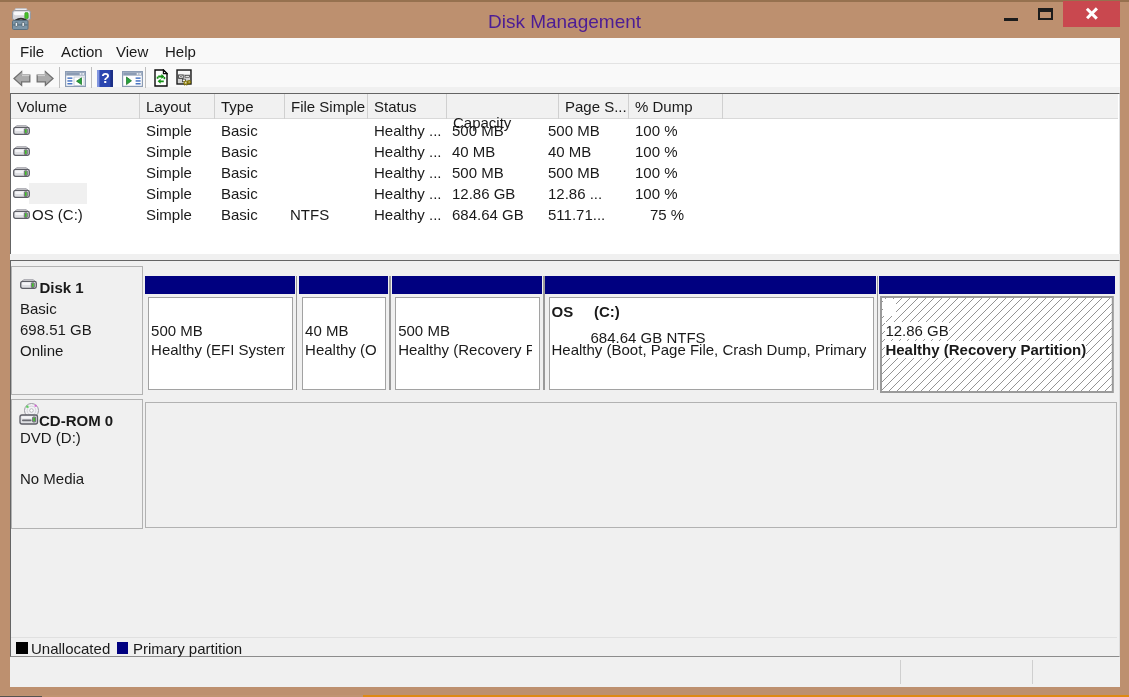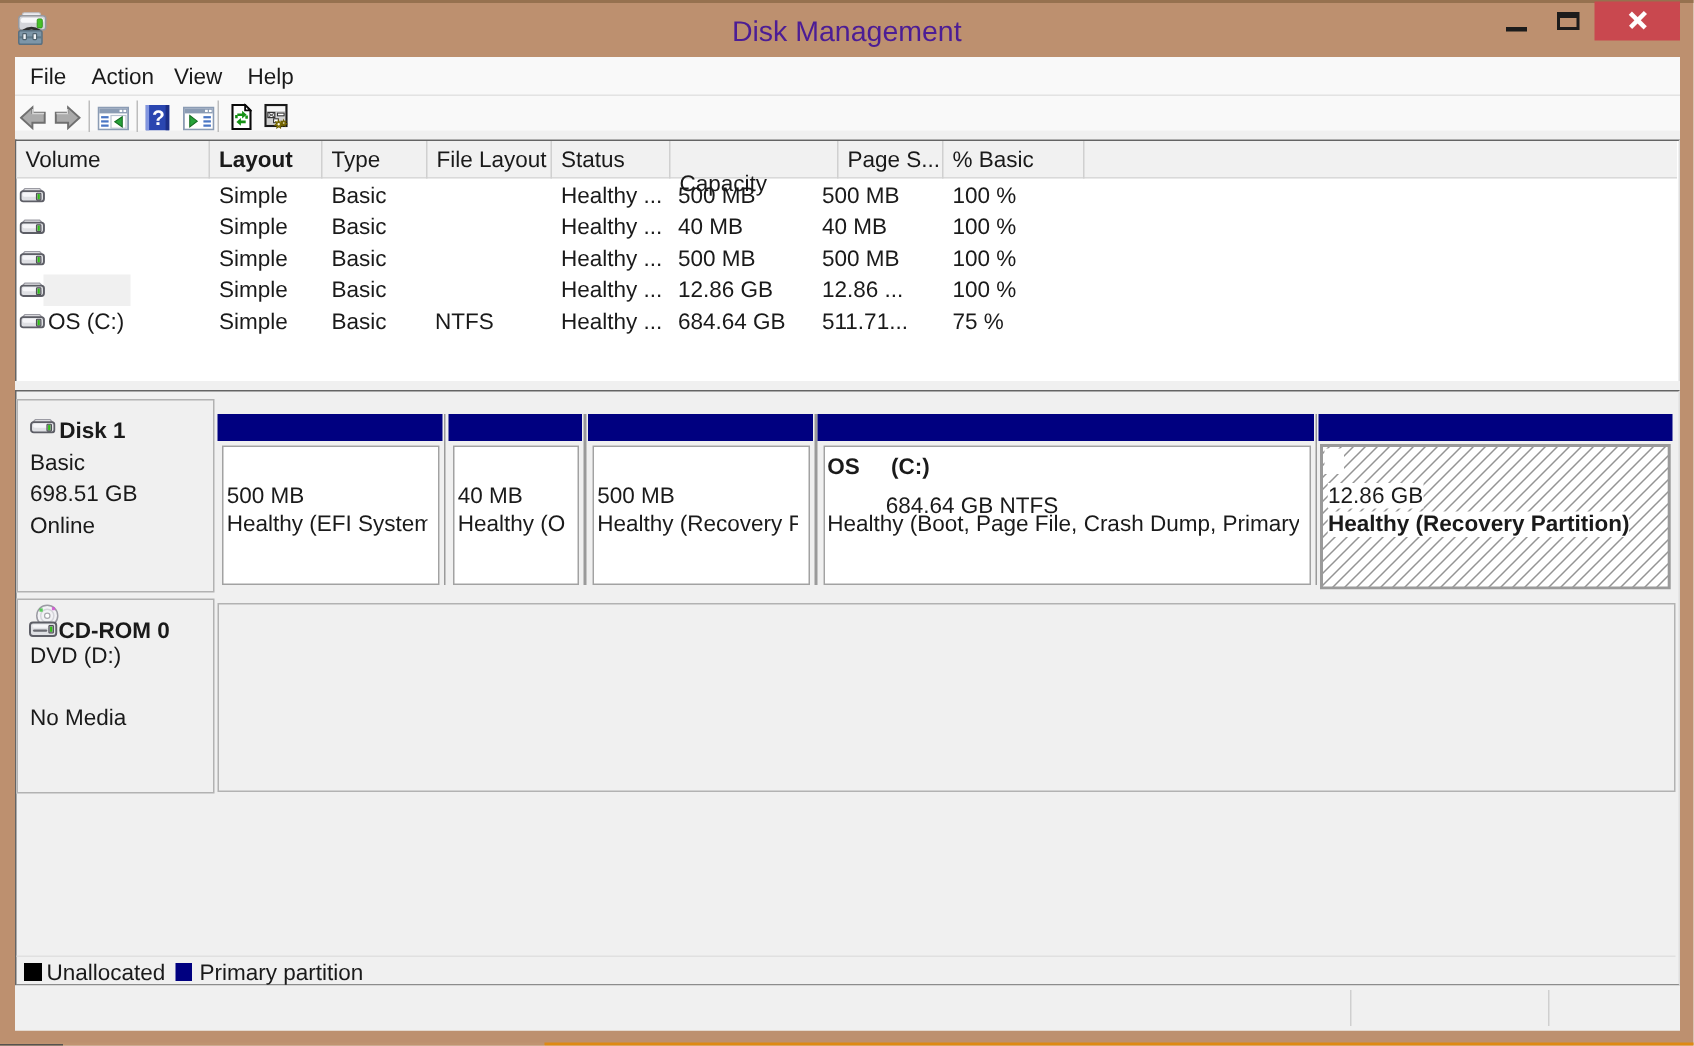--- a/index.html
+++ b/index.html
@@ -119,27 +119,27 @@
       <div class="a" style="left:139px;top:94px;width:1px;height:25px;background:#d0d0d0;"></div>
       <div class="a" style="left:214px;top:94px;width:1px;height:25px;background:#d0d0d0;"></div>
       <div class="a" style="left:284px;top:94px;width:1px;height:25px;background:#d0d0d0;"></div>
       <div class="a" style="left:367px;top:94px;width:1px;height:25px;background:#d0d0d0;"></div>
       <div class="a" style="left:446px;top:94px;width:1px;height:25px;background:#d0d0d0;"></div>
       <div class="a" style="left:558px;top:94px;width:1px;height:25px;background:#d0d0d0;"></div>
       <div class="a" style="left:628px;top:94px;width:1px;height:25px;background:#d0d0d0;"></div>
       <div class="a" style="left:722px;top:94px;width:1px;height:25px;background:#d0d0d0;"></div>
     </div>
   <div class="a t15" style="left:17px;top:96px;">Volume</div>
-  <div class="a t15" style="left:146px;top:96px;font-weight:bold;">Layout</div>
+  <div class="a t15" style="left:146px;top:96px;">Layout</div>
   <div class="a t15" style="left:221px;top:96px;">Type</div>
-  <div class="a t15" style="left:291px;top:96px;">File Layout</div>
+  <div class="a t15" style="left:291px;top:96px;">File Simple</div>
   <div class="a t15" style="left:374px;top:96px;">Status</div>
   <div class="a t15" style="left:453px;top:112px;">Capacity</div>
   <div class="a t15" style="left:565px;top:96px;">Page S...</div>
-  <div class="a t15" style="left:635px;top:96px;">% Basic</div>
+  <div class="a t15" style="left:635px;top:96px;">% Dump</div>
 
   <div class="a" style="left:29px;top:183px;width:58px;height:21px;background:#f0f0f0;"></div>
 
   <div id="rows">
       <svg class="a" style="left:13px;top:124.5px;" width="17" height="10" viewBox="0 0 17 10">
         <path d="M3.6 0.7 L13.4 0.7 L15.2 2.6 L1.8 2.6 Z" fill="#eeeef1" stroke="#9b9ba3" stroke-width="0.9"></path>
         <rect x="0.7" y="2.4" width="15.6" height="6.9" rx="1.8" fill="#dfe0e4" stroke="#5d5e66" stroke-width="1.3"></rect>
         <rect x="2" y="3.5" width="13" height="2.6" rx="1.3" fill="#f5f5f8"></rect>
         <rect x="11.3" y="3.8" width="3" height="4.6" rx="0.5" fill="#9fa0a6" stroke="#4e4f55" stroke-width="0.7"></rect>
         <rect x="12.1" y="4.4" width="1.4" height="3.4" fill="#30c214"></rect>
@@ -196,21 +196,21 @@
         <rect x="11.3" y="3.8" width="3" height="4.6" rx="0.5" fill="#9fa0a6" stroke="#4e4f55" stroke-width="0.7"></rect>
         <rect x="12.1" y="4.4" width="1.4" height="3.4" fill="#30c214"></rect>
       </svg>
       <div class="a t15" style="left:32px;top:204px;">OS (C:)</div>
       <div class="a t15" style="left:146px;top:204px;">Simple</div>
       <div class="a t15" style="left:221px;top:204px;">Basic</div>
       <div class="a t15" style="left:290px;top:204px;">NTFS</div>
       <div class="a t15" style="left:374px;top:204px;">Healthy ...</div>
       <div class="a t15" style="left:452px;top:204px;">684.64 GB</div>
       <div class="a t15" style="left:548px;top:204px;text-align:center;">511.71...</div>
-      <div class="a t15" style="left:635px;top:204px;">75 %</div>
+      <div class="a t15" style="left:650px;top:204px;">75 %</div>
     </div>
 
   <div class="a" style="left:10px;top:254px;width:1109.5px;height:6px;background:#f0f0f0;"></div>
 
   <div class="a" style="left:10px;top:260px;width:1109.5px;height:397px;background:#f0f0f0;border-top:1.2px solid #646464;border-left:1.3px solid #646464;border-right:1.6px solid #dedede;border-bottom:1.2px solid #8c8c8c;"></div>
 
   <div class="a" style="left:11px;top:266px;width:132px;height:129px;background:#f0f0f0;border:1px solid #b2b2b2;"></div>
   <div class="a t15" style="left:39.5px;top:277px;font-weight:bold;">Disk 1</div>
   <div class="a t15" style="left:20px;top:298px;">Basic</div>
   <div class="a t15" style="left:20px;top:319px;">698.51 GB</div>

